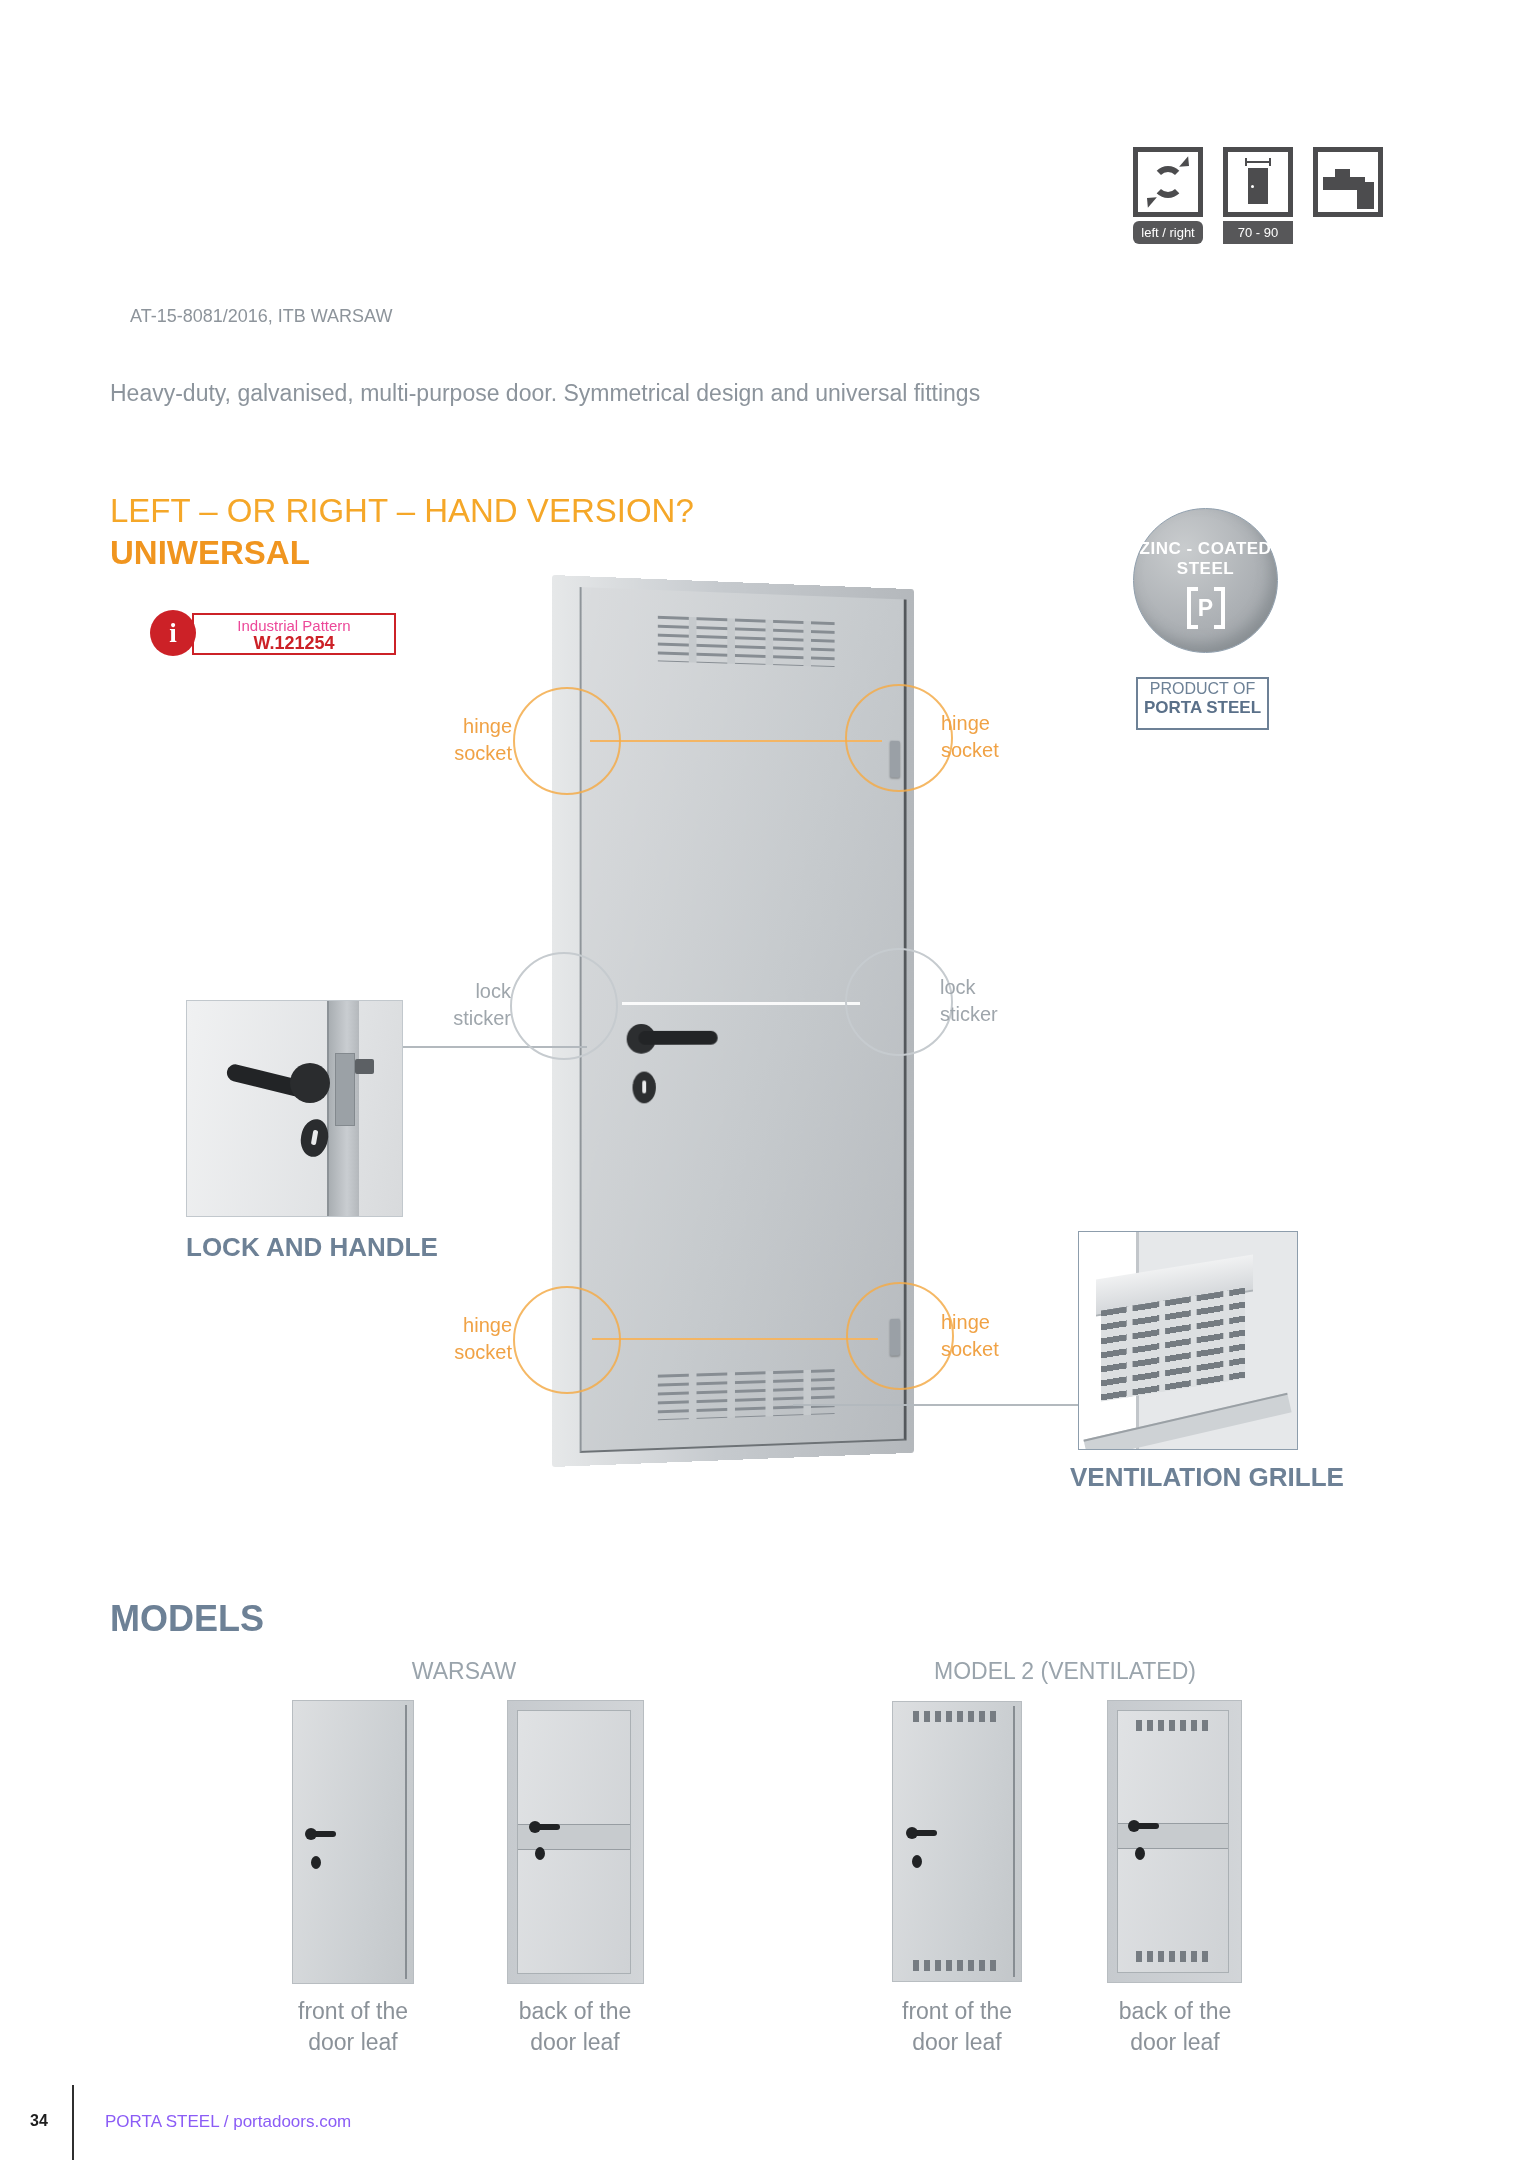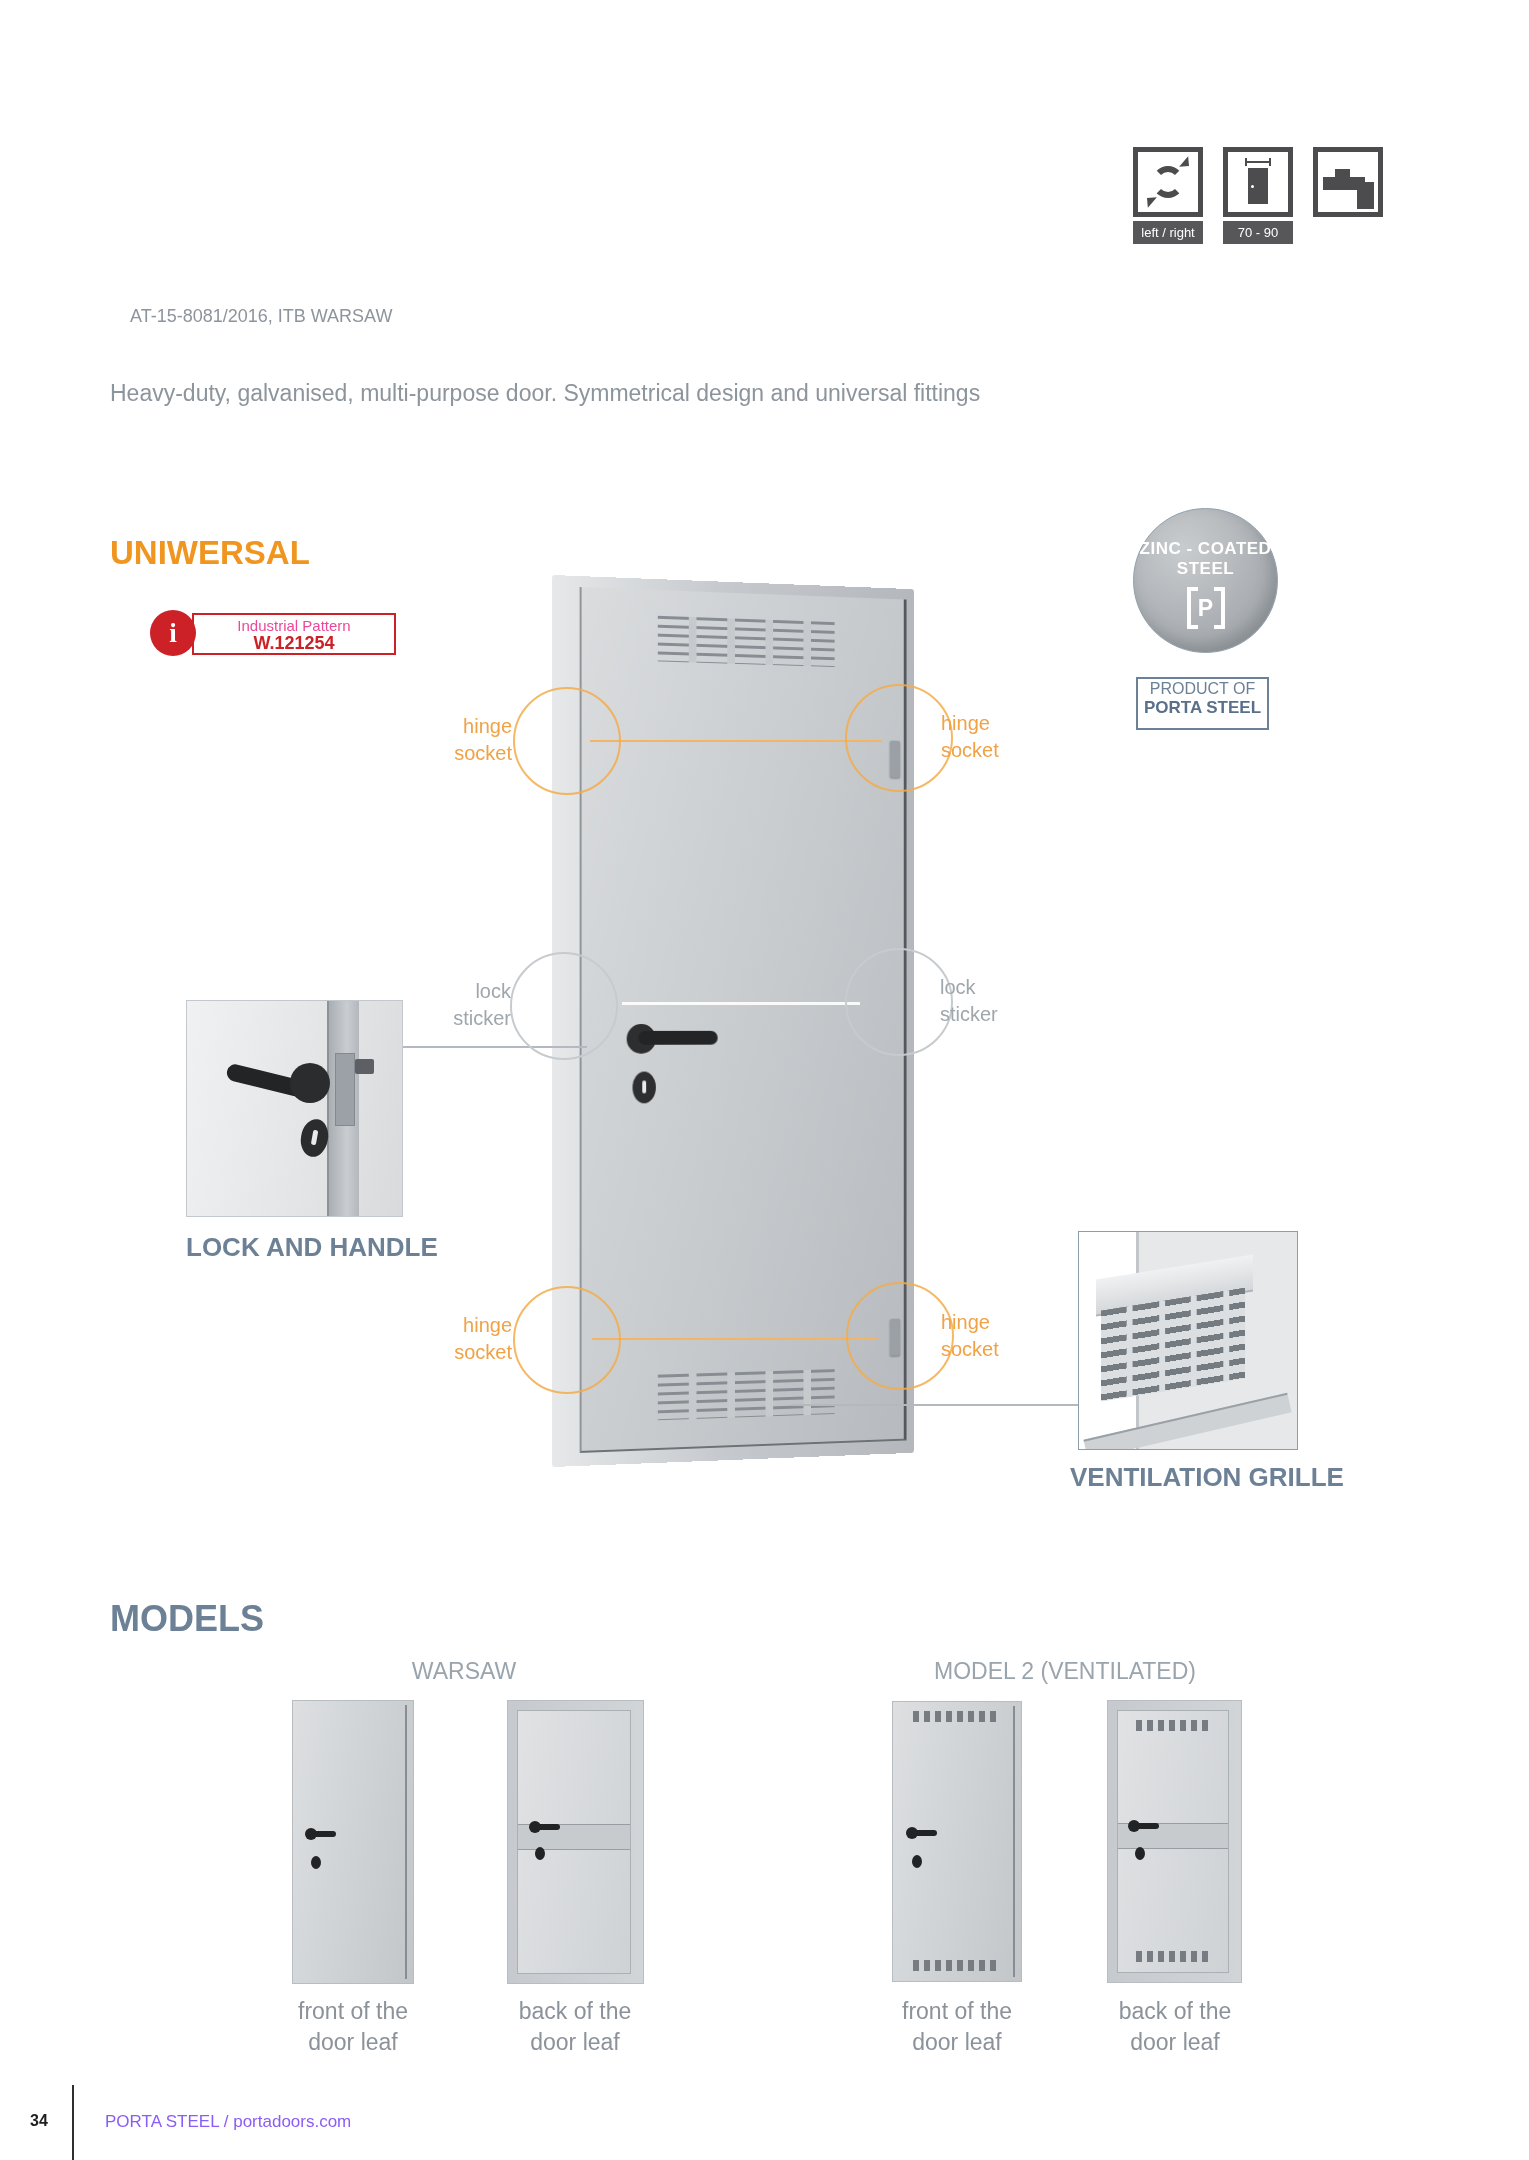--- a/index.html
+++ b/index.html
@@ -159,36 +159,37 @@
   <div class="certificate">AT-15-8081/2016, ITB WARSAW</div>
   <div class="description">
     <div>Heavy-duty, galvanised, multi-purpose door. Symmetrical design and universal fittings</div>
   </div>
 
   <div class="spec-box" style="left:1133px; top:147px;">
     <div class="swap-ring"></div>
     <div class="tri tri-dr"></div>
     <div class="tri tri-ul"></div>
   </div>
-  <div class="spec-label" style="left:1133px;">left / right</div>
+  <div class="spec-label" style="left:1133px;border-radius:6px;">left / right</div>
 
   <div class="spec-box" style="left:1223px; top:147px;">
     <div class="measure"></div>
     <div class="mini-door">
       <div class="mini-dot"></div>
     </div>
   </div>
   <div class="spec-label" style="left:1223px;">70 - 90</div>
 
   <div class="spec-box" style="left:1313px; top:147px;">
     <div class="pf-bar"></div>
     <div class="pf-tab"></div>
     <div class="pf-block"></div>
   </div>
 
+  <div class="sec-heading">LEFT – OR RIGHT – HAND VERSION?</div>
   <div class="sec-subheading">UNIWERSAL</div>
 
   <div class="info-circle">i</div>
   <div class="pattern-box">
     <div class="pattern-label">Industrial Pattern</div>
     <div class="pattern-number">W.121254</div>
   </div>
 
   <div class="zinc">
     <div class="zinc-text">ZINC - COATED</div>

